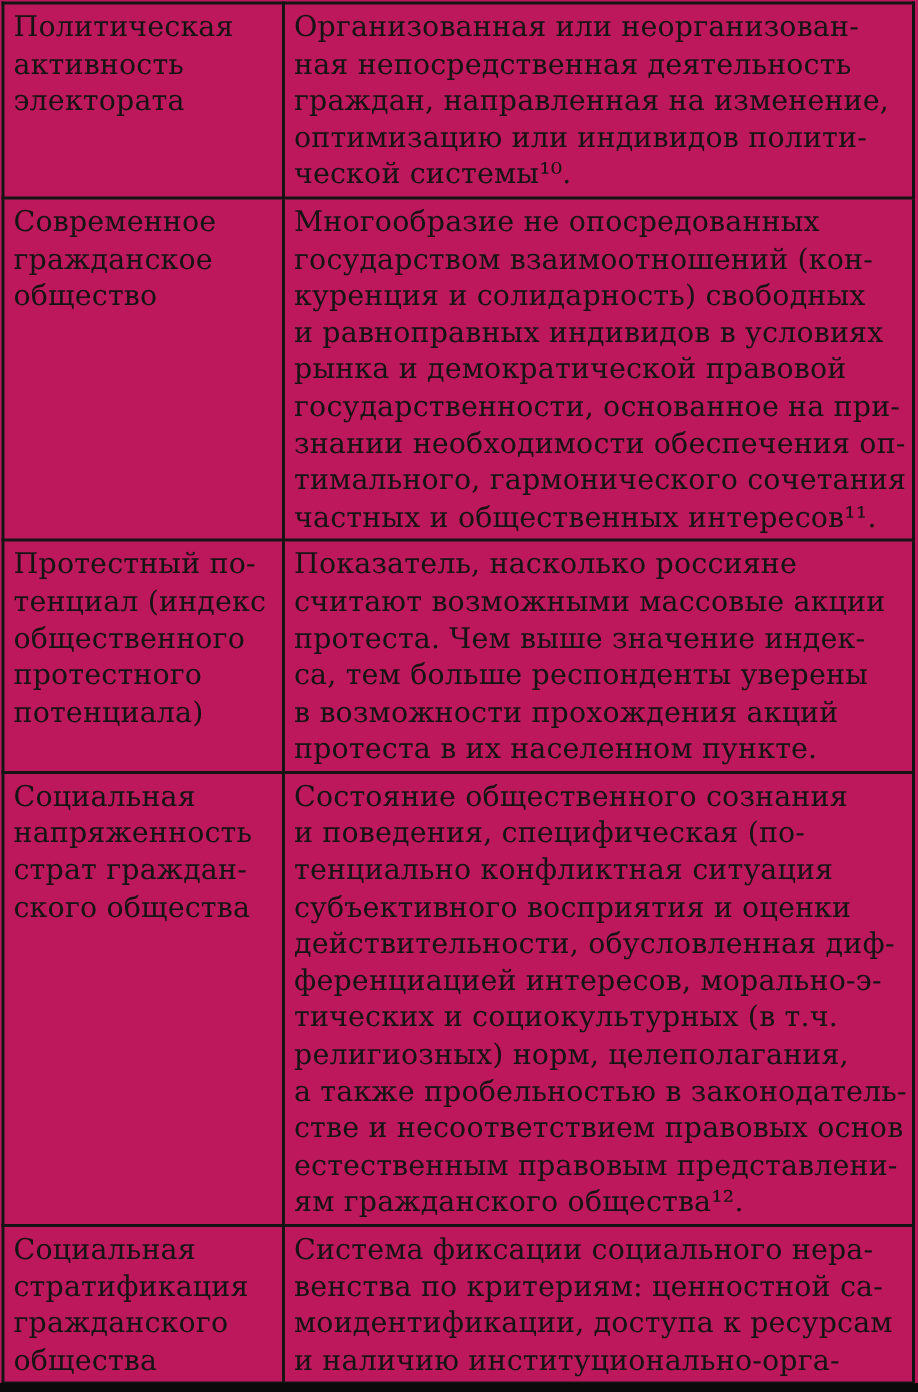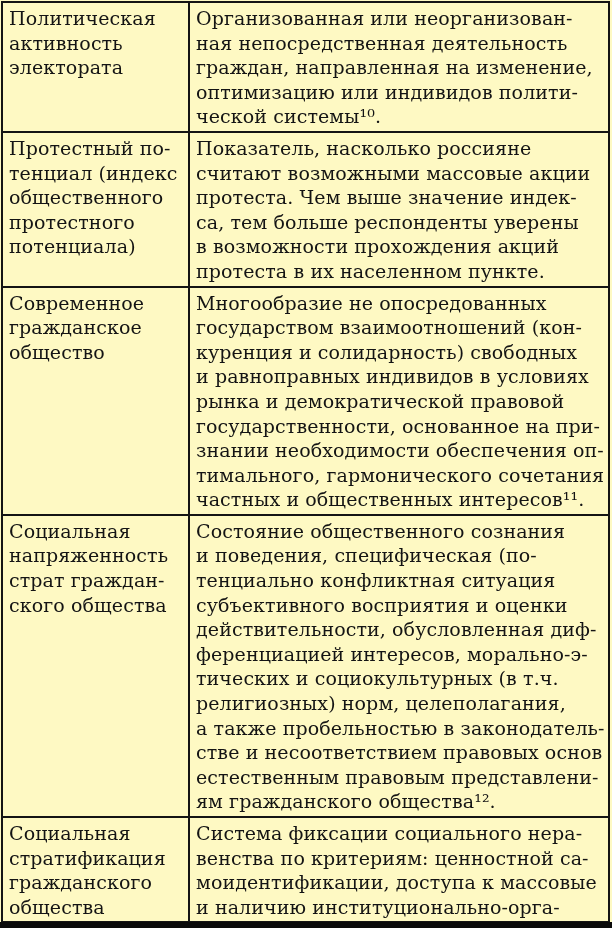--- a/index.html
+++ b/index.html
@@ -5,21 +5,21 @@
   html, body {
     margin: 0;
     padding: 0;
     background: #ffffff;
   }
   .page {
     position: relative;
     width: 612px;
     height: 928px;
     overflow: hidden;
-    background: #fef9c3;
+    background: #be185d;
     font-family: "DejaVu Serif", serif;
     color: #141414;
   }
   table.glossary {
     border-collapse: collapse;
     table-layout: fixed;
     width: 609px;
     margin-left: 1px;
     margin-top: 1px;
   }
@@ -57,45 +57,45 @@
           <td>Политическая
 активность
 электората</td>
           <td>Организованная или неорганизован-
 ная непосредственная деятельность
 граждан, направленная на изменение,
 оптимизацию или индивидов полити-
 ческой системы¹⁰.</td>
         </tr>
         <tr>
-          <td>Протестный по-
-тенциал (индекс
-общественного
-протестного
-потенциала)</td>
-          <td>Показатель, насколько россияне
-считают возможными массовые акции
-протеста. Чем выше значение индек-
-са, тем больше респонденты уверены
-в возможности прохождения акций
-протеста в их населенном пункте.</td>
-        </tr>
-        <tr>
           <td>Современное
 гражданское
 общество</td>
           <td>Многообразие не опосредованных
 государством взаимоотношений (кон-
 куренция и солидарность) свободных
 и равноправных индивидов в условиях
 рынка и демократической правовой
 государственности, основанное на при-
 знании необходимости обеспечения оп-
 тимального, гармонического сочетания
 частных и общественных интересов¹¹.</td>
+        </tr>
+        <tr>
+          <td>Протестный по-
+тенциал (индекс
+общественного
+протестного
+потенциала)</td>
+          <td>Показатель, насколько россияне
+считают возможными массовые акции
+протеста. Чем выше значение индек-
+са, тем больше респонденты уверены
+в возможности прохождения акций
+протеста в их населенном пункте.</td>
         </tr>
         <tr>
           <td>Социальная
 напряженность
 страт граждан-
 ского общества</td>
           <td>Состояние общественного сознания
 и поведения, специфическая (по-
 тенциально конфликтная ситуация
 субъективного восприятия и оценки
@@ -108,19 +108,19 @@
 естественным правовым представлени-
 ям гражданского общества¹².</td>
         </tr>
         <tr>
           <td>Социальная
 стратификация
 гражданского
 общества</td>
           <td>Система фиксации социального нера-
 венства по критериям: ценностной са-
-моидентификации, доступа к массовые
+моидентификации, доступа к ресурсам
 и наличию институционально-орга-</td>
         </tr>
       </tbody>
   </table>
   <div class="page-cut-edge"></div>
 </div>
 
 </body></html>

